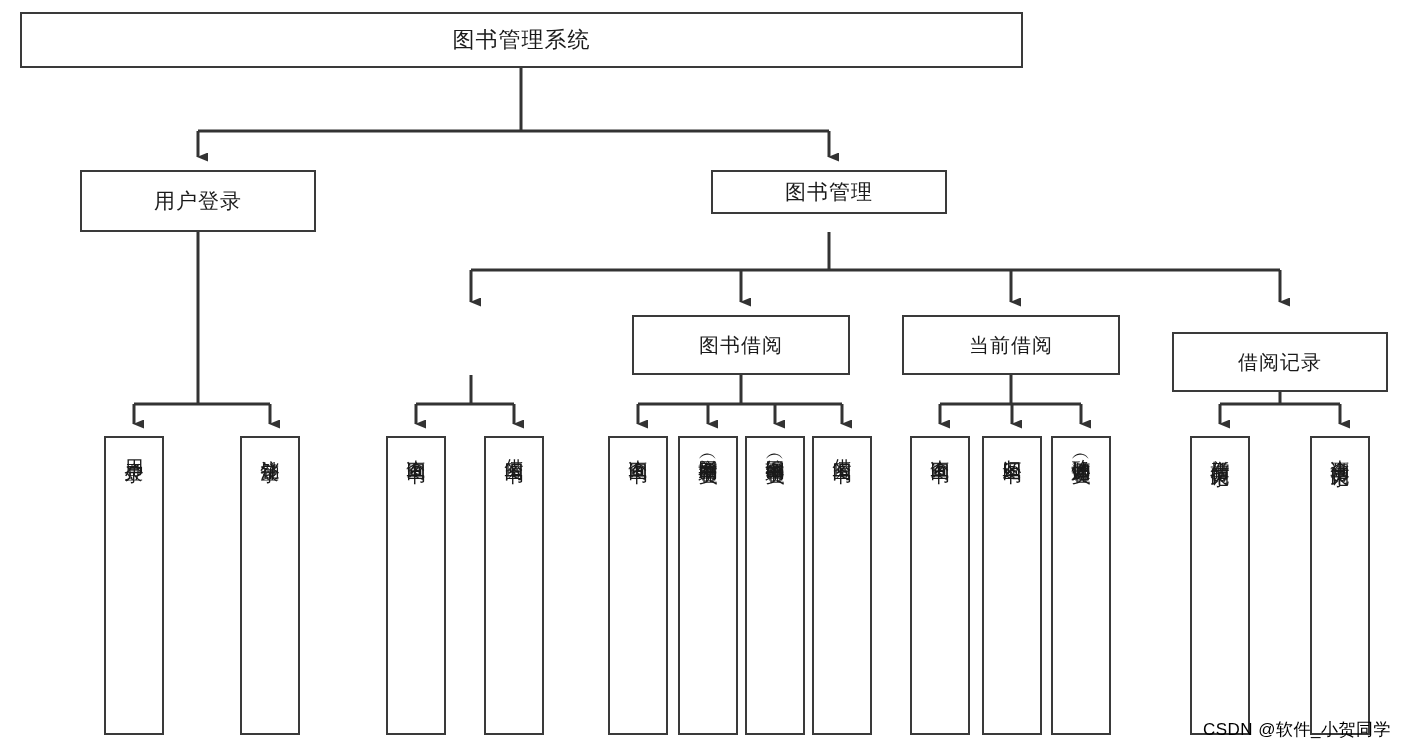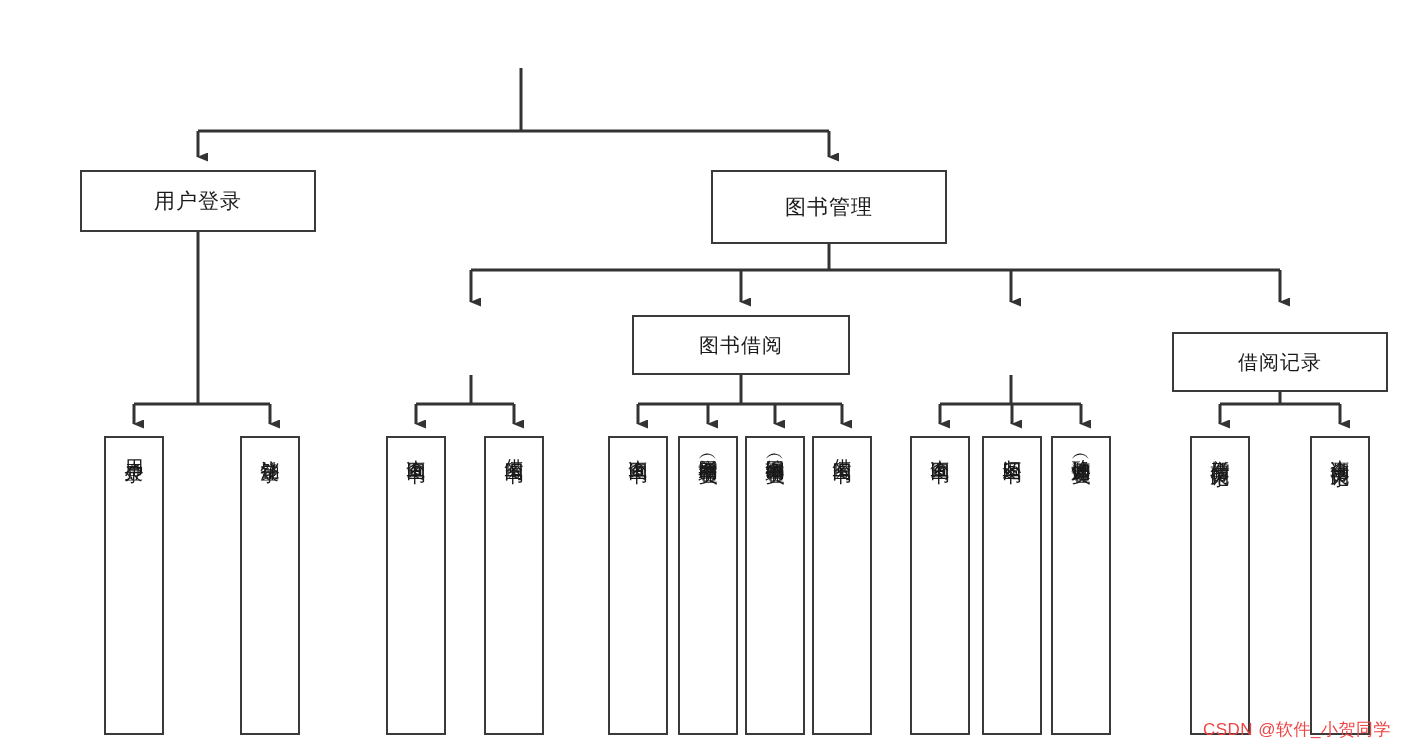--- a/index.html
+++ b/index.html
@@ -64,21 +64,21 @@
     letter-spacing: 1px;
   }
   .leaf-tall .vtext {
     letter-spacing: 1px;
   }
   #watermark {
     position: absolute;
     right: 14px;
     bottom: 6px;
     font-size: 17px;
-    color: #ef4444;
+    color: #000000;
     letter-spacing: 0.5px;
     white-space: nowrap;
     pointer-events: none;
   }
 </style>
 </head>
 <body>
 
 <div id="canvas">
 
@@ -129,31 +129,37 @@
       <line x1="1012" y1="404" x2="1012" y2="424" marker-end="url(#arrowhead)"></line>
       <line x1="1081" y1="404" x2="1081" y2="424" marker-end="url(#arrowhead)"></line>
 
       <line x1="1280" y1="375" x2="1280" y2="404"></line>
       <line x1="1220" y1="404" x2="1340" y2="404"></line>
       <line x1="1220" y1="404" x2="1220" y2="424" marker-end="url(#arrowhead)"></line>
       <line x1="1340" y1="404" x2="1340" y2="424" marker-end="url(#arrowhead)"></line>
     </g>
   </svg>
 
+  <div class="node root" style="left:20px; top:12px; width:1003px; height:56px;">
+    <span class="htext">图书管理系统</span>
+  </div>
 
   <div class="node level2" style="left:80px; top:170px; width:236px; height:62px;">
     <span class="htext">用户登录</span>
   </div>
-  <div class="node level2" style="left:711px; top:170px; width:236px; height:74px;">
+  <div class="node level2" style="left:711px; top:170px; width:236px; height:44px;">
     <span class="htext">图书管理</span>
   </div>
 
   <div class="node level3" style="left:632px; top:315px; width:218px; height:60px;text-align:right;">
     <span class="htext">图书借阅</span>
   </div>
+  <div class="node level3" style="left:902px; top:315px; width:218px; height:60px;">
+    <span class="htext">当前借阅</span>
+  </div>
   <div class="node level3" style="left:1172px; top:315px; width:216px; height:60px;margin-top:17px;">
     <span class="htext">借阅记录</span>
   </div>
 
   <div class="node leaf" style="left:104px; top:436px; width:60px; height:299px;">
     <span class="vtext">用户登录</span>
   </div>
   <div class="node leaf" style="left:240px; top:436px; width:60px; height:299px;">
     <span class="vtext">注销登录</span>
   </div>

